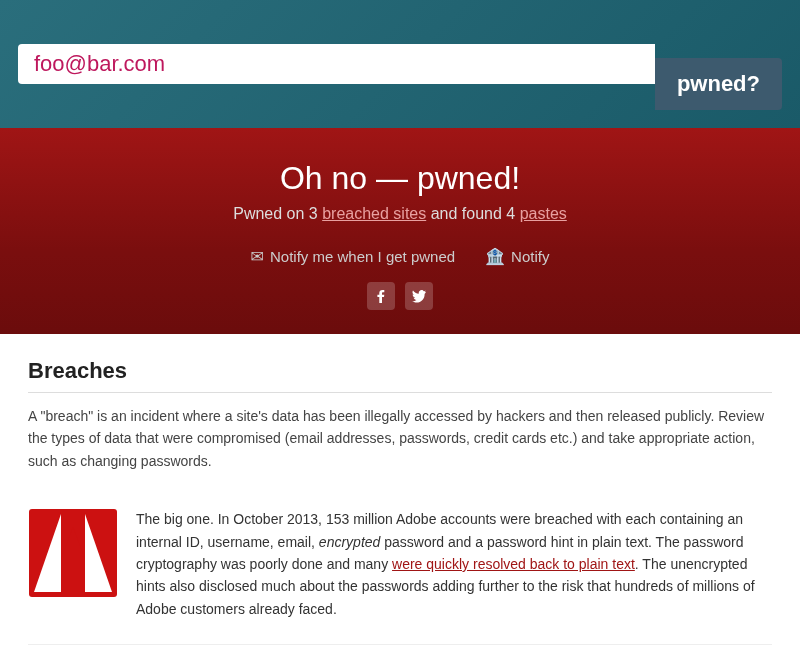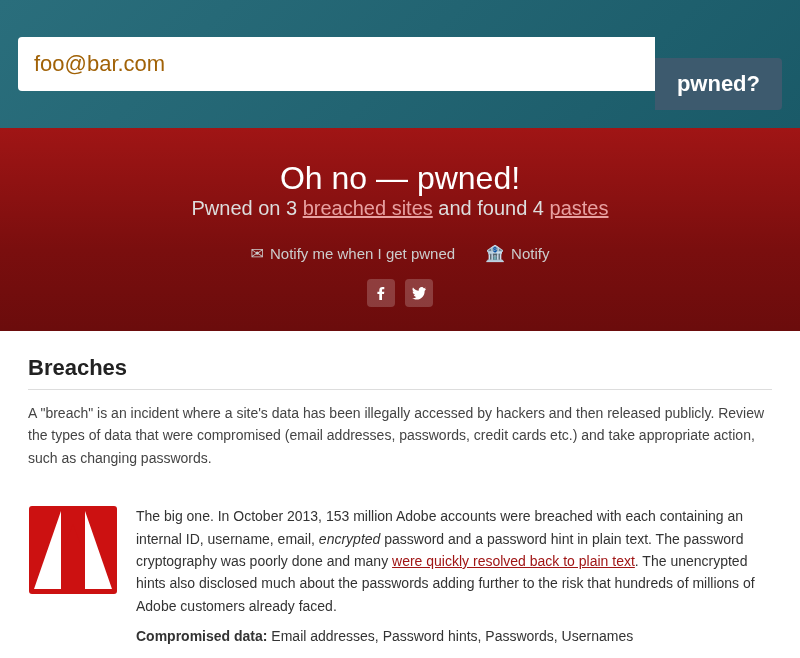--- a/index.html
+++ b/index.html
@@ -14,26 +14,26 @@
     
     #search-bar {
       background: linear-gradient(135deg, #2a6e7c 0%, #1a5a68 100%);
       padding: 18px 18px;
       display: flex;
       align-items: center;
       gap: 0;
     }
     #search-input {
       flex: 1;
-      height: 54px;
+      height: 40px;
       font-size: 22px;
       padding: 17px 16px;
       border: none;
       outline: none;
-      color: #a16207;
+      color: #be185d;
       background: #fff;
       border-radius: 4px 0 0 4px;
     }
     #pwned-button {
       height: 52px;
       padding: 0 22px;
       background: #3d5a6e;
       color: #fff;
       font-size: 22px;
       font-weight: bold;
@@ -47,24 +47,25 @@
     
     #hero-banner {
       background: linear-gradient(180deg, #a01515 0%, #7a0e0e 60%, #6b0c0c 100%);
       padding: 32px 20px 24px 20px;
       text-align: center;
       color: #fff;
     }
     #hero-title {
       font-size: 32px;
       font-weight: normal;
+      margin-bottom: 8px;
       color: #fff;
     }
     #hero-subtitle {
-      font-size: 20px;
+      font-size: 16px;
       color: #ddd;
       margin-bottom: 24px;
     }
     #hero-subtitle a {
       color: #e8a0a0;
       text-decoration: underline;
       cursor: pointer;
     }
     #hero-actions {
       display: flex;
@@ -225,20 +226,16 @@
 
           <polygon points="56,5 83,83 56,83" fill="white"></polygon>
 
           <polygon points="32,50 56,50 44,18" fill="#cc1111"></polygon>
         </svg>
       </div>
       <div class="breach-content">
         <p>
           <span>The big one. In October 2013, 153 million Adobe accounts were breached with each containing an internal ID, username, email, </span><em>encrypted</em><span> password and a password hint in plain text. The password cryptography was poorly done and many </span><a>were quickly resolved back to plain text</a><span>. The unencrypted hints also disclosed much about the passwords adding further to the risk that hundreds of millions of Adobe customers already faced.</span>
         </p>
-        <p class="compromised-data">
-          <strong>Compromised data:</strong>
-          <span>Email addresses, Password hints, Passwords, Usernames</span>
-        </p>
       </div>
     </div>
   </div>
 </div>
 
 </body></html>

